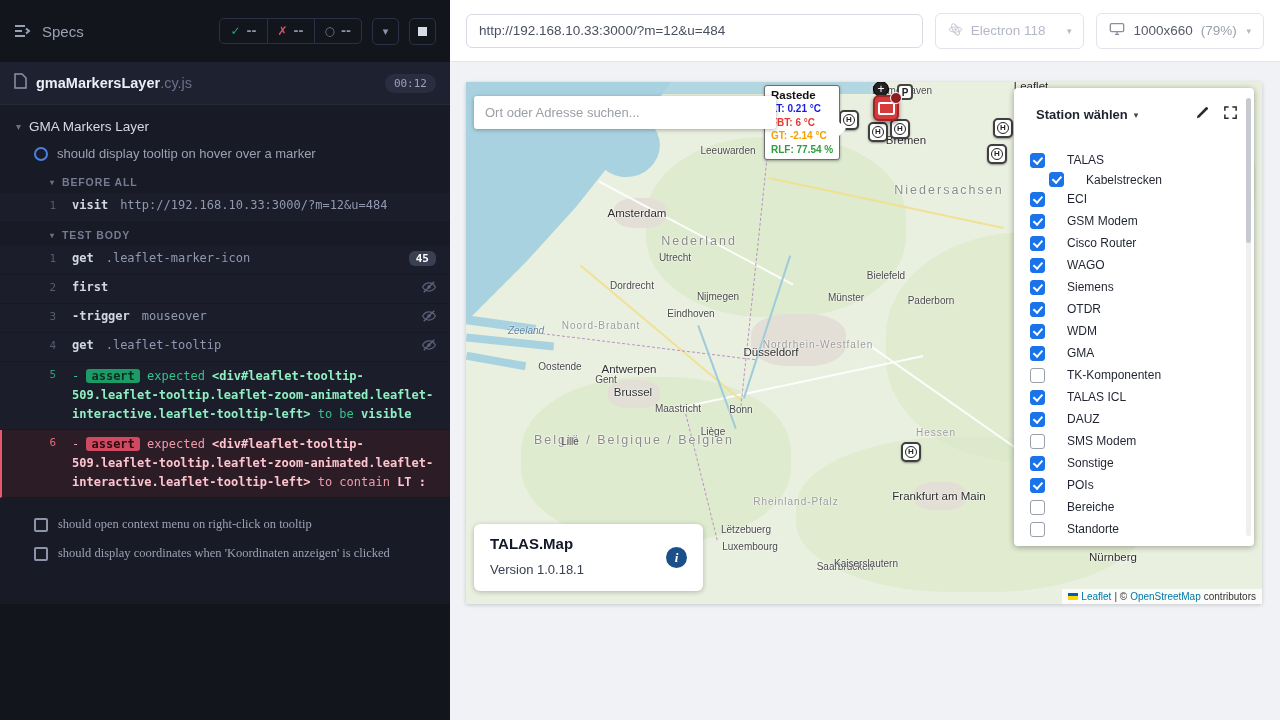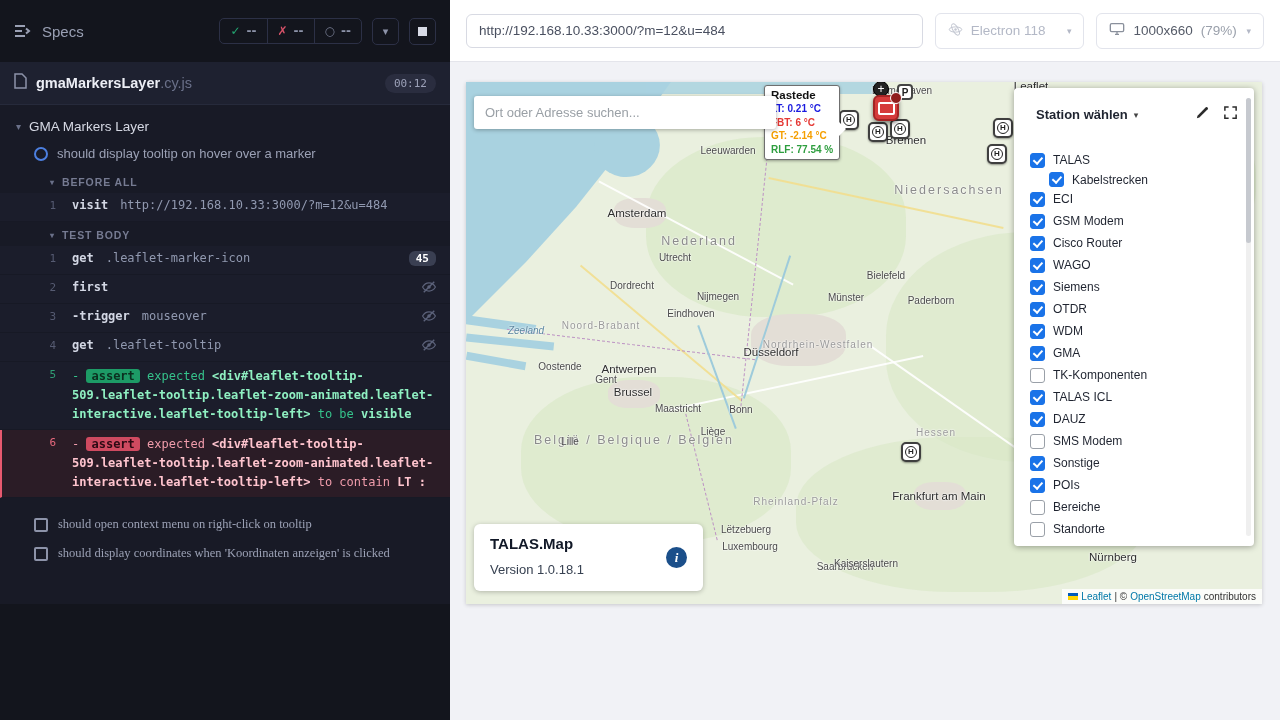--- a/index.html
+++ b/index.html
@@ -128,21 +128,21 @@
     box-sizing:border-box;font-family:"Liberation Sans",sans-serif;}
   .search-box::placeholder{color:#9aa0a6;}
 
   .panel{position:absolute;left:548px;top:6px;width:240px;height:458px;background:#fff;border-radius:4px;
     box-shadow:0 1px 6px rgba(0,0,0,.35);z-index:6;}
   .panel-head{display:flex;align-items:center;gap:6px;padding:17px 16px 0 22px;}
   .panel-title{font-size:13px;font-weight:bold;color:#1f2430;}
   .panel-caret{font-size:9px;color:#444;}
   .panel-head .picons{margin-left:auto;display:flex;gap:13px;align-items:center;}
   .layer-list{position:absolute;left:16px;top:61px;right:18px;}
-  .layer-row{display:flex;align-items:center;gap:8px;height:22px;cursor:pointer;}
+  .layer-row{display:flex;align-items:center;gap:22px;height:22px;cursor:pointer;}
   .layer-row.indent{padding-left:19px;height:17px;}
   .cb{width:13px;height:13px;border-radius:3px;border:1px solid #9aa0a8;background:#fff;position:relative;flex:none;}
   .cb.on{background:var(--cb,#1a73e8);border-color:var(--cb,#1a73e8);}
   .cb.on::after{content:"";position:absolute;left:4px;top:1px;width:3.5px;height:7px;border:solid #fff;
     border-width:0 2px 2px 0;transform:rotate(42deg);}
   .layer-label{font-size:12px;color:#1f2430;}
   .panel-sb{position:absolute;right:3px;top:10px;width:5px;height:438px;background:#efefef;border-radius:3px;}
   .panel-sb-thumb{width:5px;height:145px;background:#c6c9cf;border-radius:3px;}
 
   .about{position:absolute;left:8px;top:442px;width:229px;height:67px;background:#fff;border-radius:6px;

